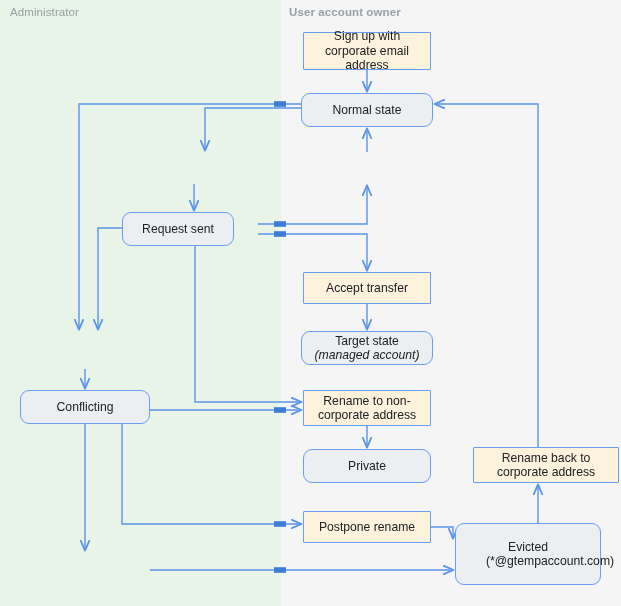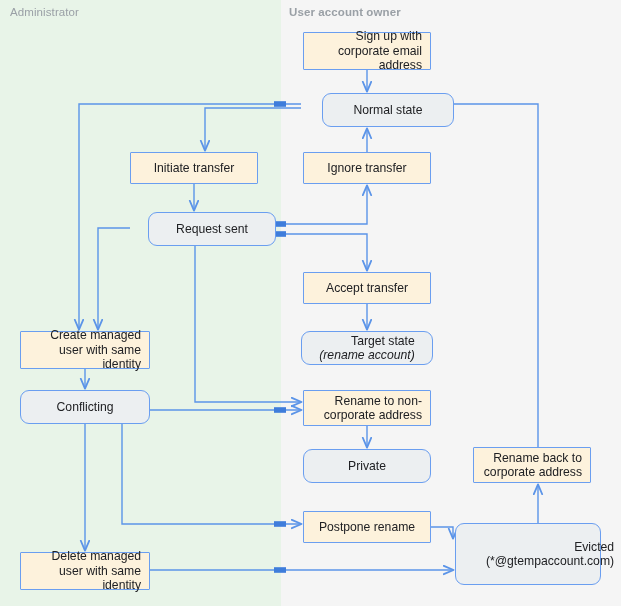--- a/index.html
+++ b/index.html
@@ -6,21 +6,21 @@
   body{font-family:"Liberation Sans","DejaVu Sans",sans-serif;}
   #canvas{position:relative;width:621px;height:606px;overflow:hidden;background:#a21caf;}
   .lane{position:absolute;top:0;height:606px;}
   #lane-admin{left:0;width:281px;background:#e8f4e8;}
   #lane-user{left:281px;width:340px;background:#f5f5f5;font-weight:bold;}
   .lane-title{position:absolute;top:6px;font-size:11.5px;color:#9aa0a6;letter-spacing:.1px;}
   #lane-admin .lane-title{left:10px;}
   #lane-user .lane-title{left:8px;}
   #edges{position:absolute;left:0;top:0;width:621px;height:606px;}
   .node{position:absolute;box-sizing:border-box;border:1.4px solid #6a9ef0;
-        display:flex;align-items:center;justify-content:center;text-align:right;
+        display:flex;align-items:center;justify-content:center;text-align:center;
         font-size:12.2px;color:#202124;line-height:14.5px;padding:2px 8px;}
   .node.action{background:#fdf2dc;border-radius:1px;}
   .node.state{background:#eceff1;border-radius:9px;}
   .node .sub{font-style:italic;display:block;}
 </style>
 </head>
 <body>
 
 <div id="canvas">
 
@@ -84,76 +84,64 @@
       <rect x="274" y="407.2" width="12" height="5.6"></rect>
       <rect x="274" y="521.2" width="12" height="5.6"></rect>
       <rect x="274" y="567.2" width="12" height="5.6"></rect>
     </g>
   </svg>
 
   <div class="node action" style="left:303px;top:32px;width:128px;height:38px;">
     <span>Sign up with corporate email address</span>
   </div>
 
-  <div class="node state" style="left:301px;top:93px;width:132px;height:34px;margin-left:21px;">
+  <div class="node state" style="left:301px;top:93px;width:132px;height:34px;">
     <span>
       <span>Normal state</span>
     </span>
   </div>
 
-  <div class="node action" style="left:130px;top:152px;width:128px;height:32px;">
-    <span>Initiate transfer</span>
-  </div>
 
-  <div class="node action" style="left:303px;top:152px;width:128px;height:32px;">
-    <span>Ignore transfer</span>
-  </div>
 
-  <div class="node state" style="left:148px;top:212px;width:128px;height:34px;">
+  <div class="node state" style="left:122px;top:212px;width:112px;height:34px;">
     <span>Request sent</span>
   </div>
 
   <div class="node action" style="left:303px;top:272px;width:128px;height:32px;">
     <span>Accept transfer</span>
   </div>
 
   <div class="node state" style="left:301px;top:331px;width:132px;height:34px;">
     <span>
       <span>Target state</span>
-      <span class="sub">(rename account)</span>
+      <span class="sub">(managed account)</span>
     </span>
   </div>
 
-  <div class="node action" style="left:20px;top:331px;width:130px;height:38px;">
-    <span>Create managed user with same identity</span>
-  </div>
 
   <div class="node state" style="left:20px;top:390px;width:130px;height:34px;">
     <span>Conflicting</span>
   </div>
 
   <div class="node action" style="left:303px;top:390px;width:128px;height:36px;">
     <span>Rename to non-corporate address</span>
   </div>
 
   <div class="node state" style="left:303px;top:449px;width:128px;height:34px;">
     <span>Private</span>
   </div>
 
-  <div class="node action" style="left:473px;top:447px;width:118px;height:36px;">
+  <div class="node action" style="left:473px;top:447px;width:146px;height:36px;">
     <span>Rename back to corporate address</span>
   </div>
 
   <div class="node action" style="left:303px;top:511px;width:128px;height:32px;">
     <span>Postpone rename</span>
   </div>
 
-  <div class="node action" style="left:20px;top:552px;width:130px;height:38px;">
-    <span>Delete managed user with same identity</span>
-  </div>
 
   <div class="node state" style="left:455px;top:523px;width:146px;height:62px;">
     <span>
       <span>Evicted</span>
       <span class="sub" style="font-style:normal;margin-left:44px;">(*@gtempaccount.com)</span>
     </span>
   </div>
 
 </div>
 

